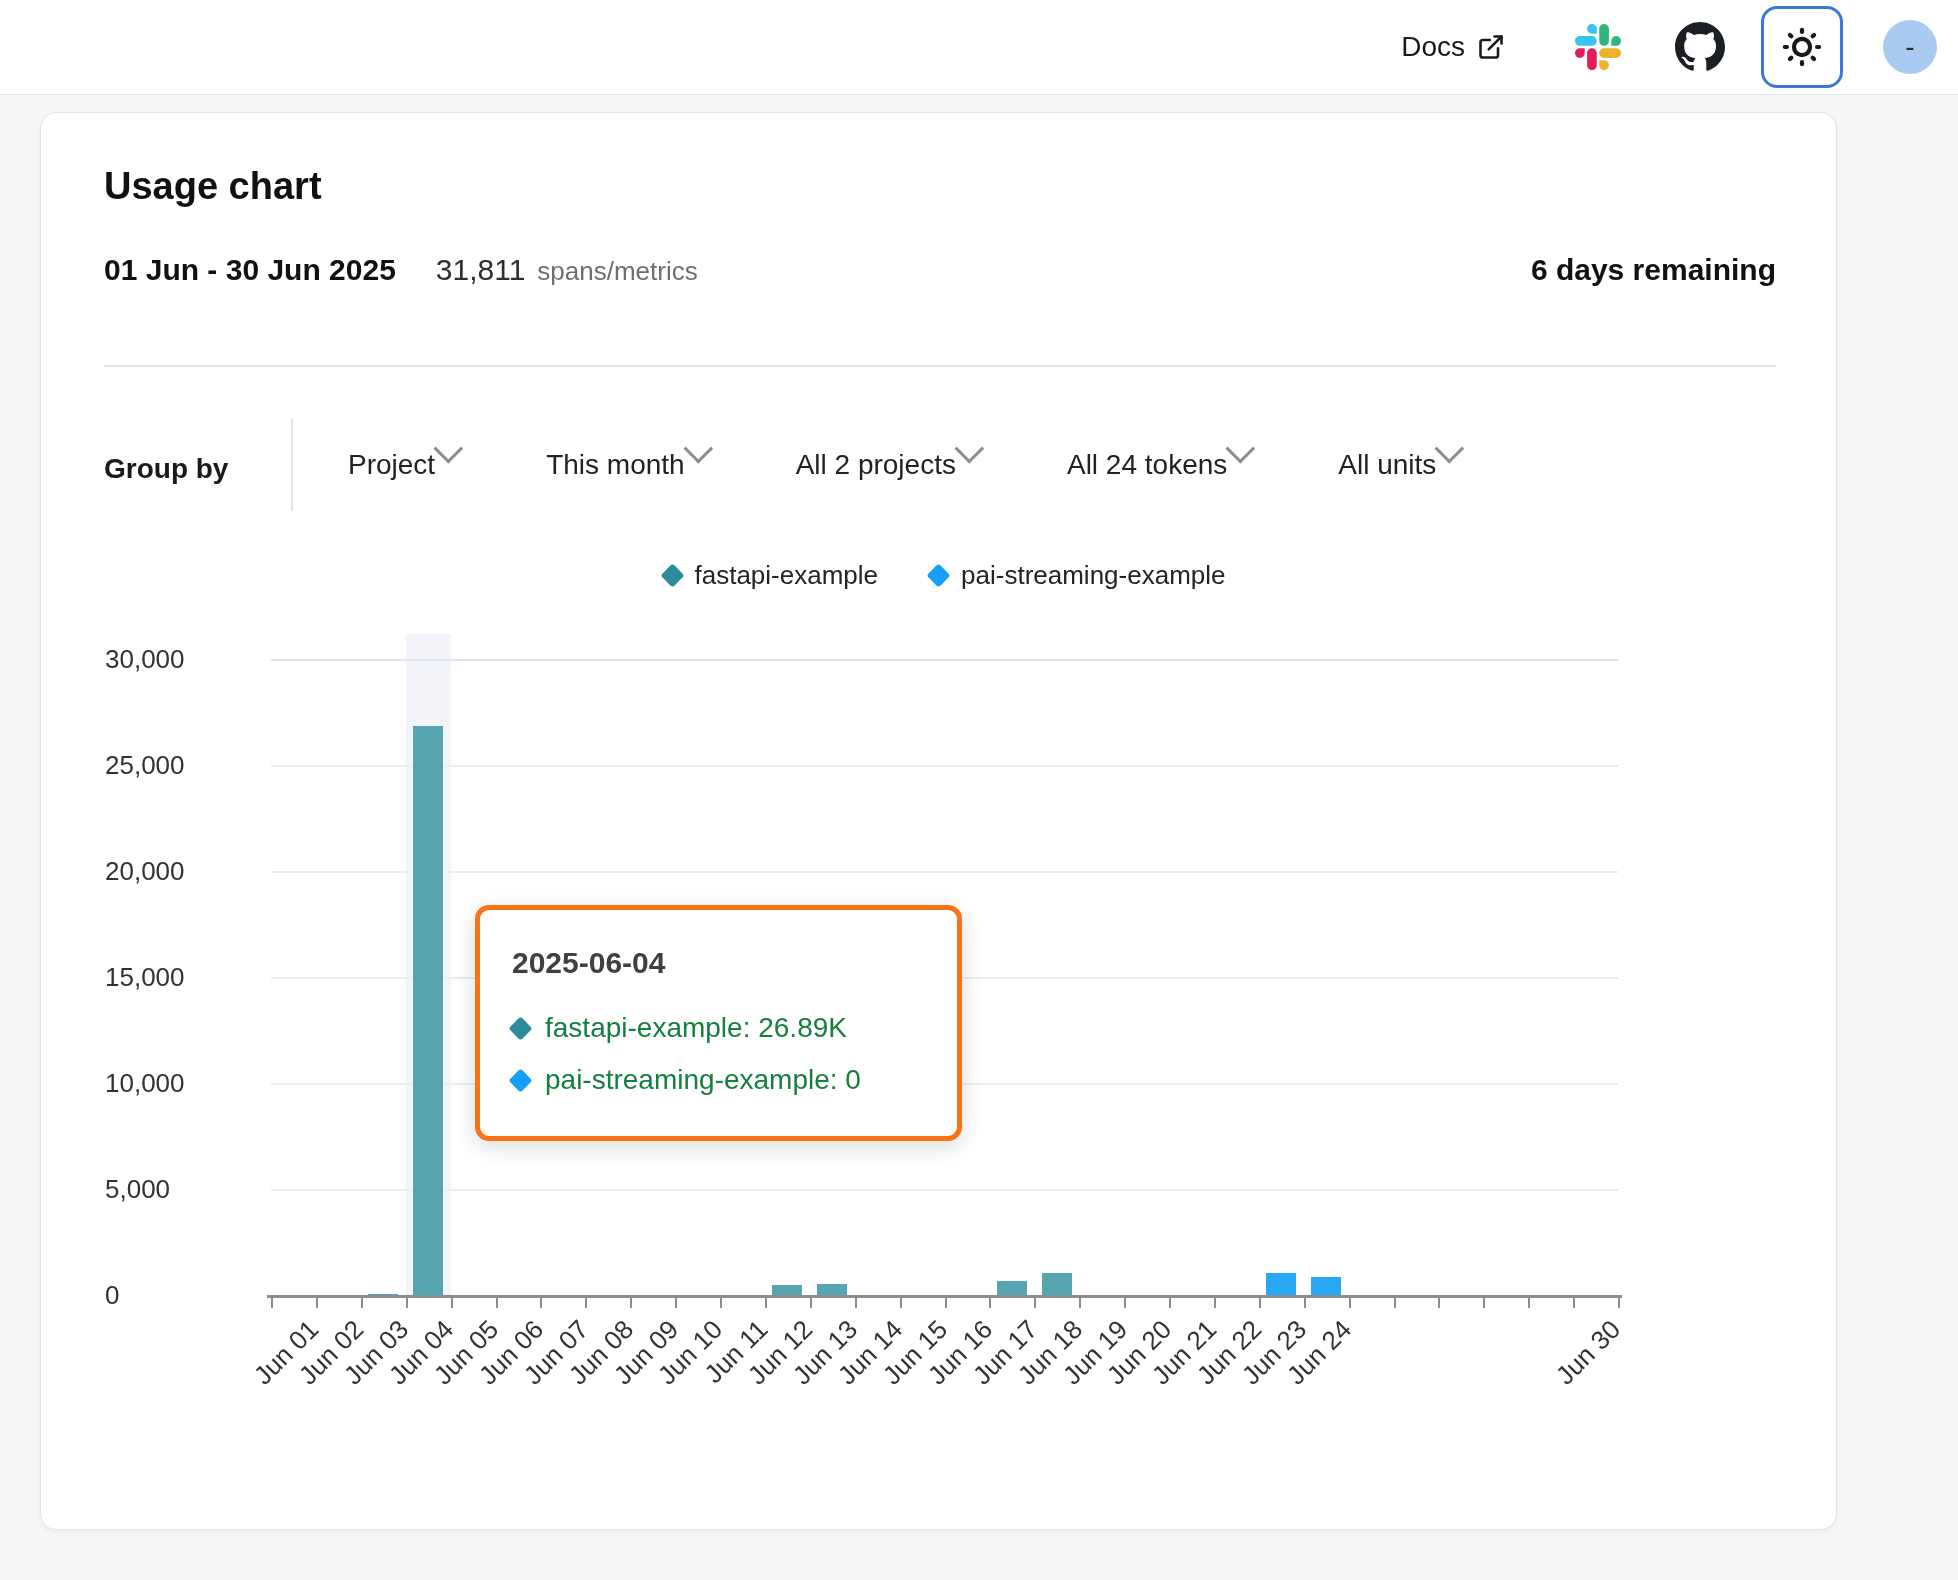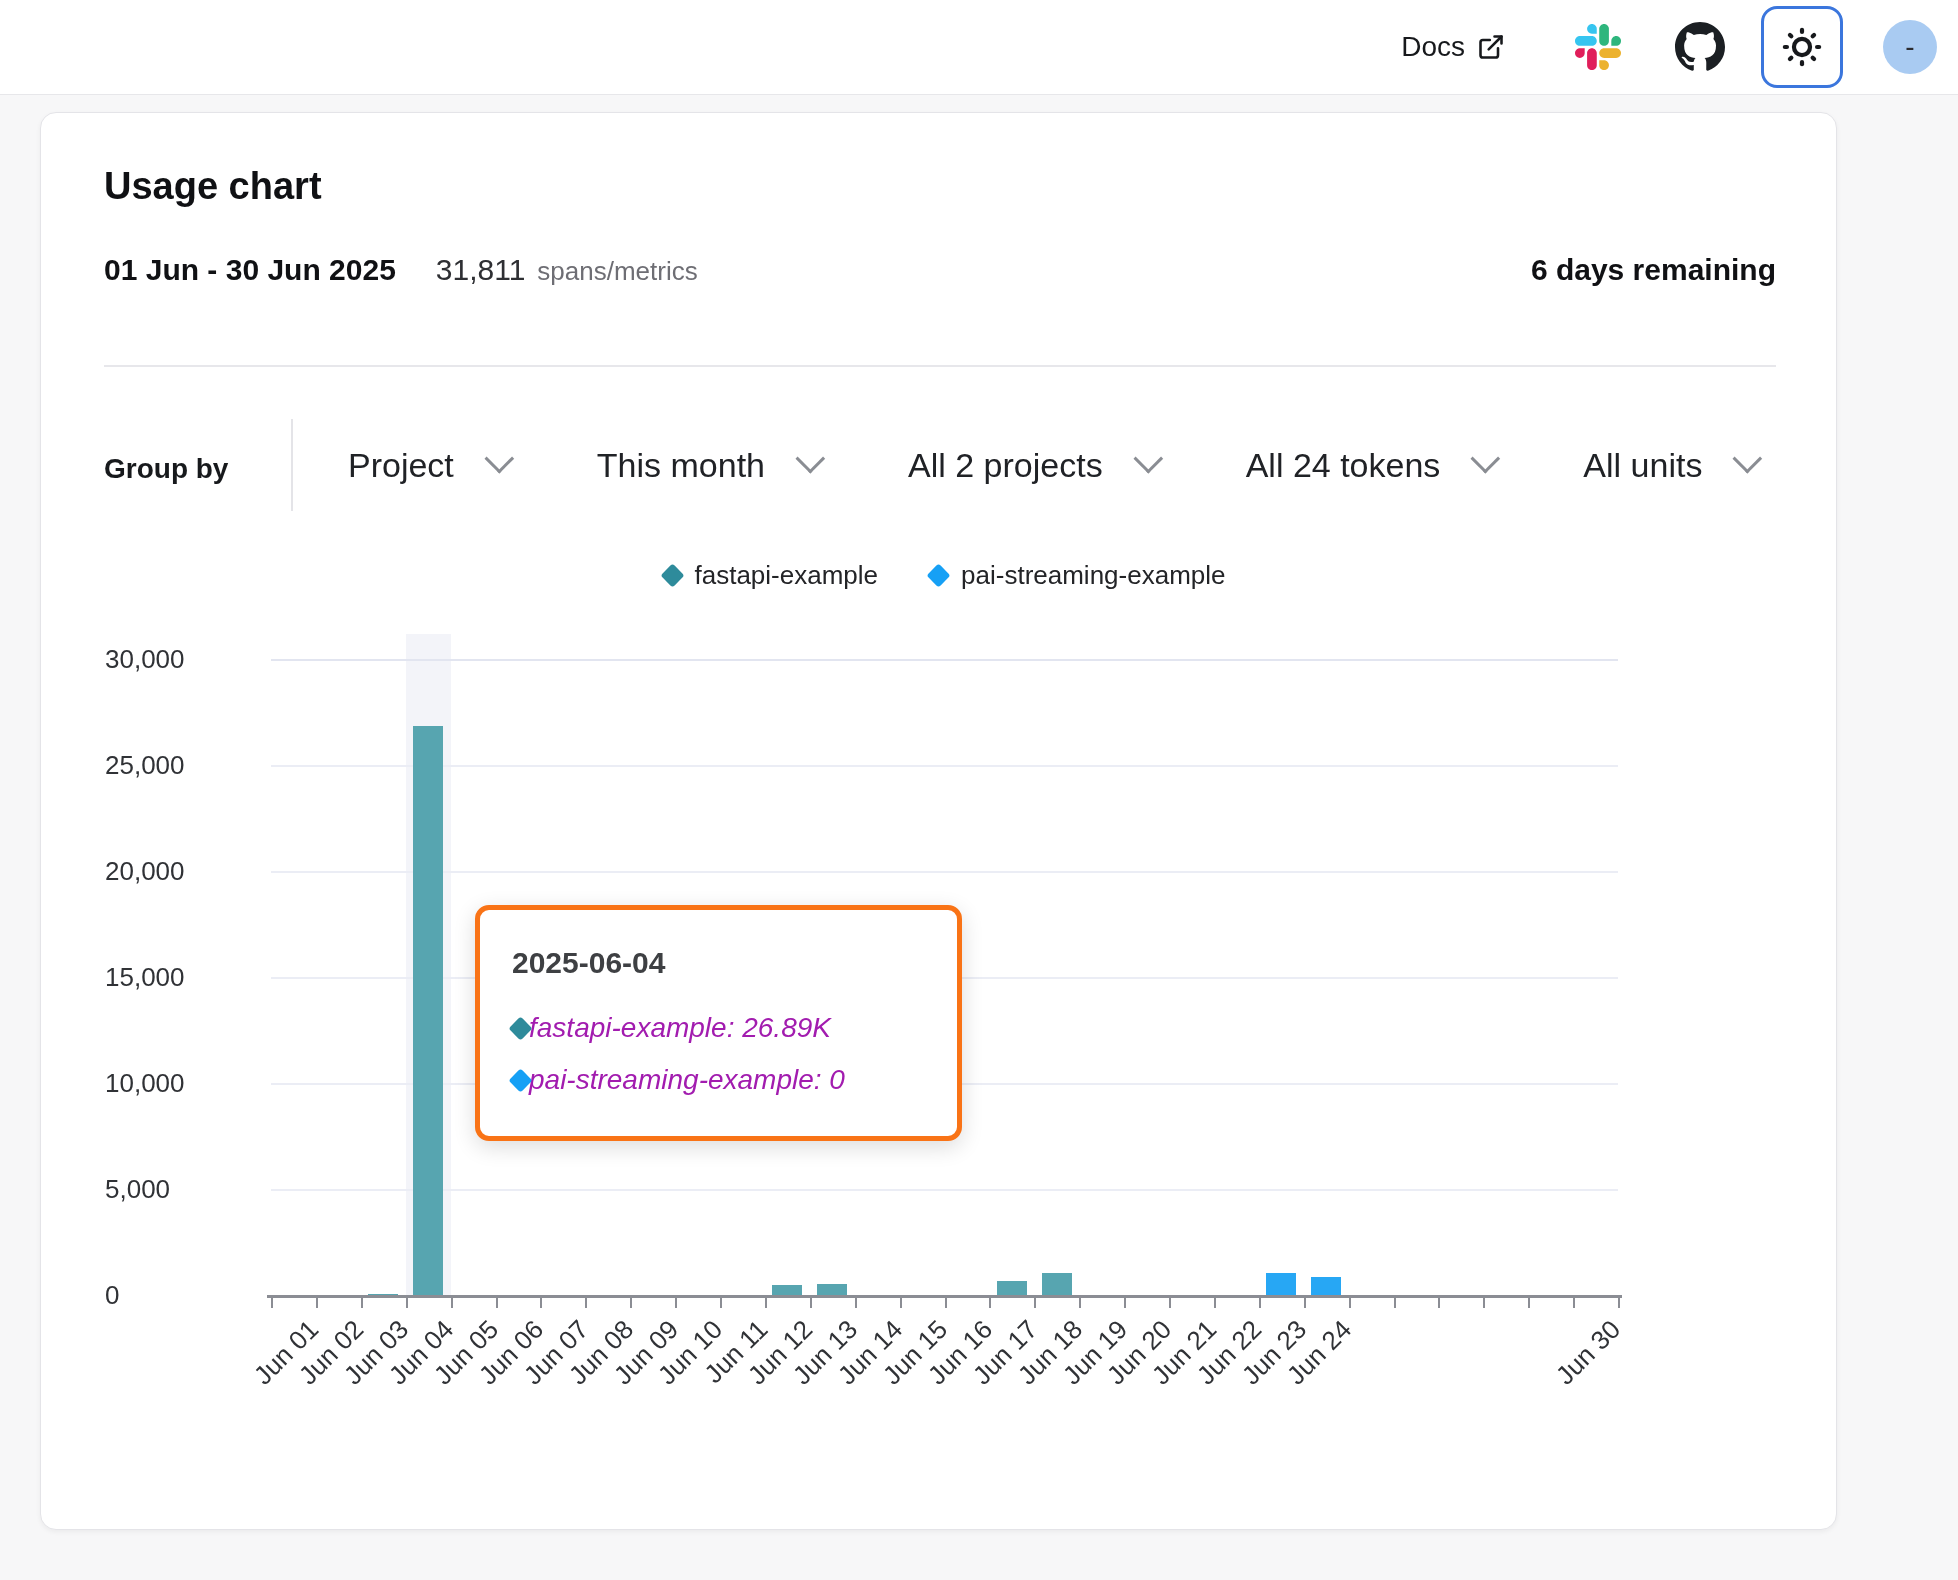--- a/index.html
+++ b/index.html
@@ -27,21 +27,21 @@
   .hdr-count{font-size:30px;color:#2e2f33;margin-left:40px;}
   .hdr-unit{font-size:26px;color:#6e6e74;margin-left:12px;}
   .hdr-remaining{font-size:30px;font-weight:bold;color:#101114;margin-left:auto;}
   .hdr-divider{position:absolute;left:63px;right:60px;top:252px;height:2px;background:#e7e7eb;}
 
   
   .filter-row{position:absolute;left:63px;top:306px;height:92px;display:flex;align-items:center;}
   .groupby{font-size:28px;font-weight:bold;color:#17191c;width:187px;margin-top:8px;}
   .v-divider{width:2px;height:92px;background:#e4e4e8;margin-right:55px;}
   .dropdowns{display:flex;align-items:center;gap:90px;}
-  .dropdown{display:flex;align-items:center;gap:32px;font-size:34px;color:#202226;cursor:pointer;}
+  .dropdown{display:flex;gap:0;font-size:28px;color:#202226;cursor:pointer;}
   .chev{display:inline-block;width:18px;height:18px;border-right:3px solid #8a8d93;border-bottom:3px solid #8a8d93;
         transform:rotate(45deg) translateY(-4px);margin-top:-8px;}
 
   
   .legend{position:absolute;left:271px;top:560px;width:1347px;display:flex;justify-content:center;gap:52px;z-index:3;}
   .legend-item{display:flex;align-items:center;gap:14px;cursor:pointer;}
   .diamond{width:17px;height:17px;border-radius:3px;transform:rotate(45deg);}
   .legend-label{font-size:26px;color:#232427;}
 
   
@@ -53,21 +53,21 @@
   .xlabel{position:absolute;font-size:26px;color:#303236;white-space:nowrap;transform-origin:100% 0;transform:rotate(-45deg);}
   .axis-base{position:absolute;height:3px;background:#8b8d94;}
   .axis-tick{position:absolute;width:2px;height:11px;background:#8b8d94;}
   .bar{position:absolute;}
 
   
   .tooltip{position:absolute;left:475px;top:905px;width:487px;box-sizing:border-box;background:#ffffff;
            border:5px solid #f97316;border-radius:14px;box-shadow:0 6px 22px rgba(0,0,0,0.14);
            padding:36px 32px 30px 32px;z-index:8;}
   .tooltip-title{font-size:30px;font-weight:bold;color:#3e4043;margin-bottom:22px;}
-  .tooltip-row{display:flex;align-items:center;font-size:28px;color:#a21caf;line-height:52px;font-style:italic;}
+  .tooltip-row{display:flex;align-items:center;gap:16px;font-size:28px;color:#15803d;line-height:52px;}
 </style>
 </head>
 <body>
 
 <div id="canvas">
 
   <div class="topbar">
     <div class="docs-link">
       <span>Docs</span>
       <svg width="28" height="28" viewBox="0 0 24 24" fill="none" stroke="#17191c" stroke-width="2.2" stroke-linecap="round" stroke-linejoin="round">

